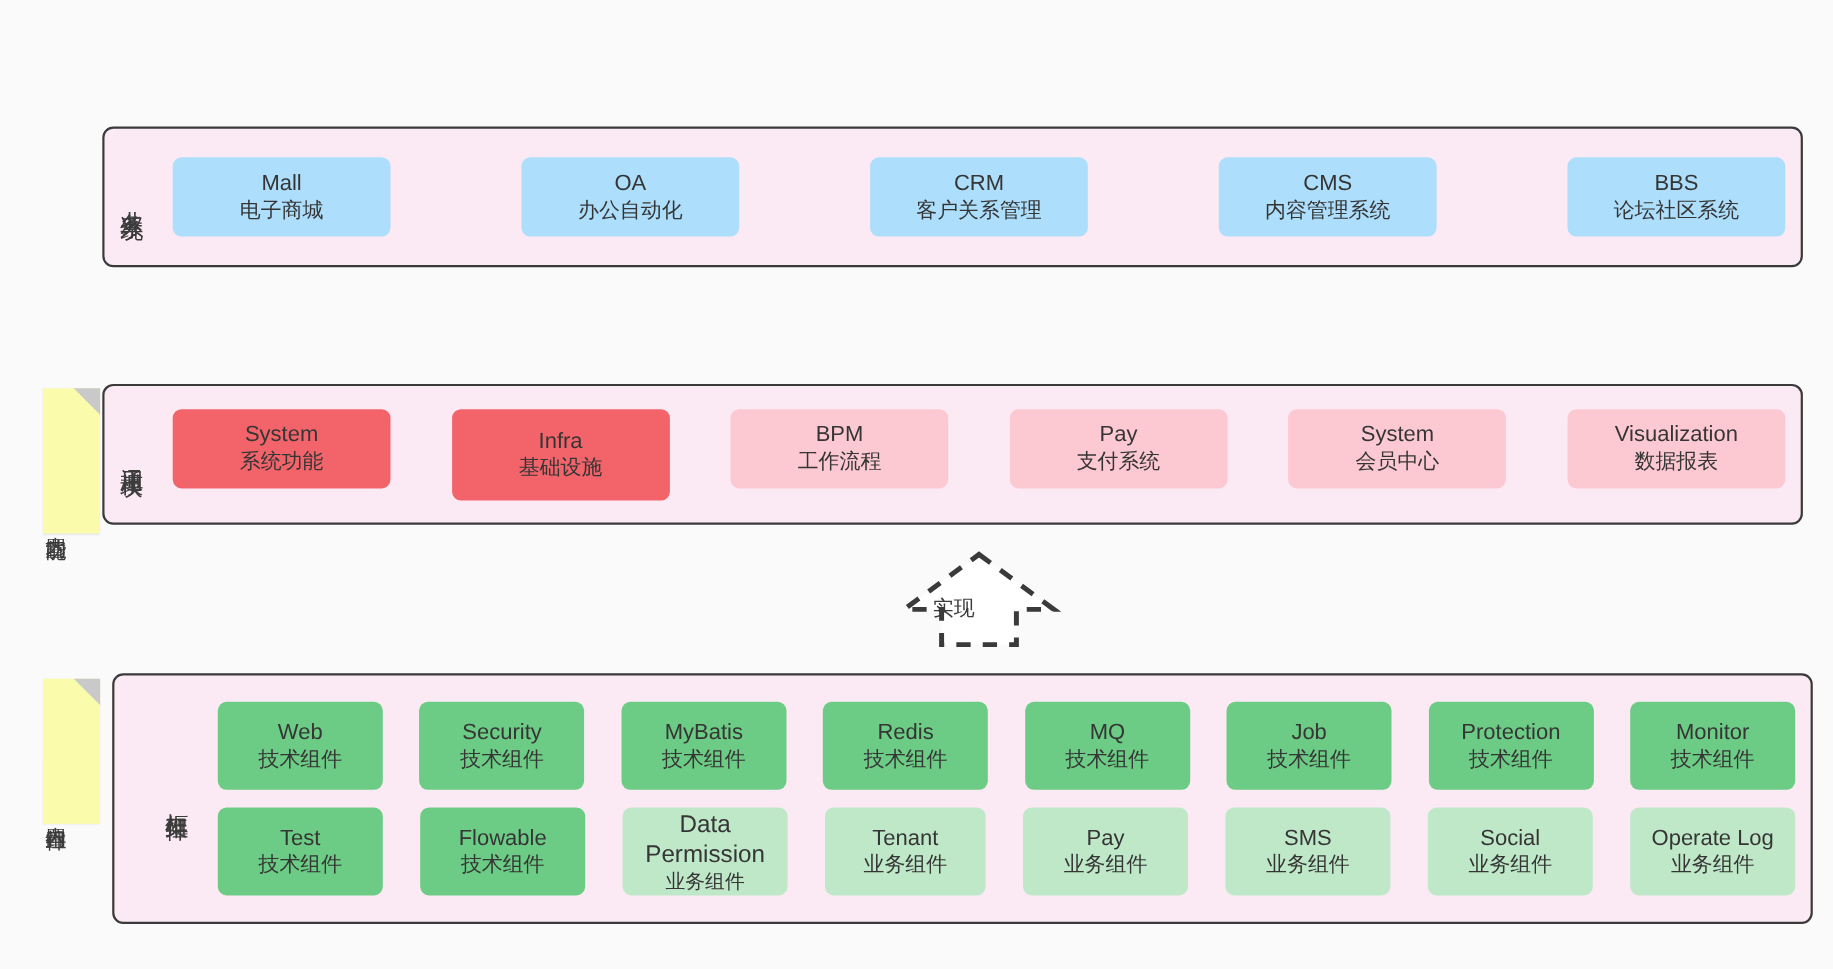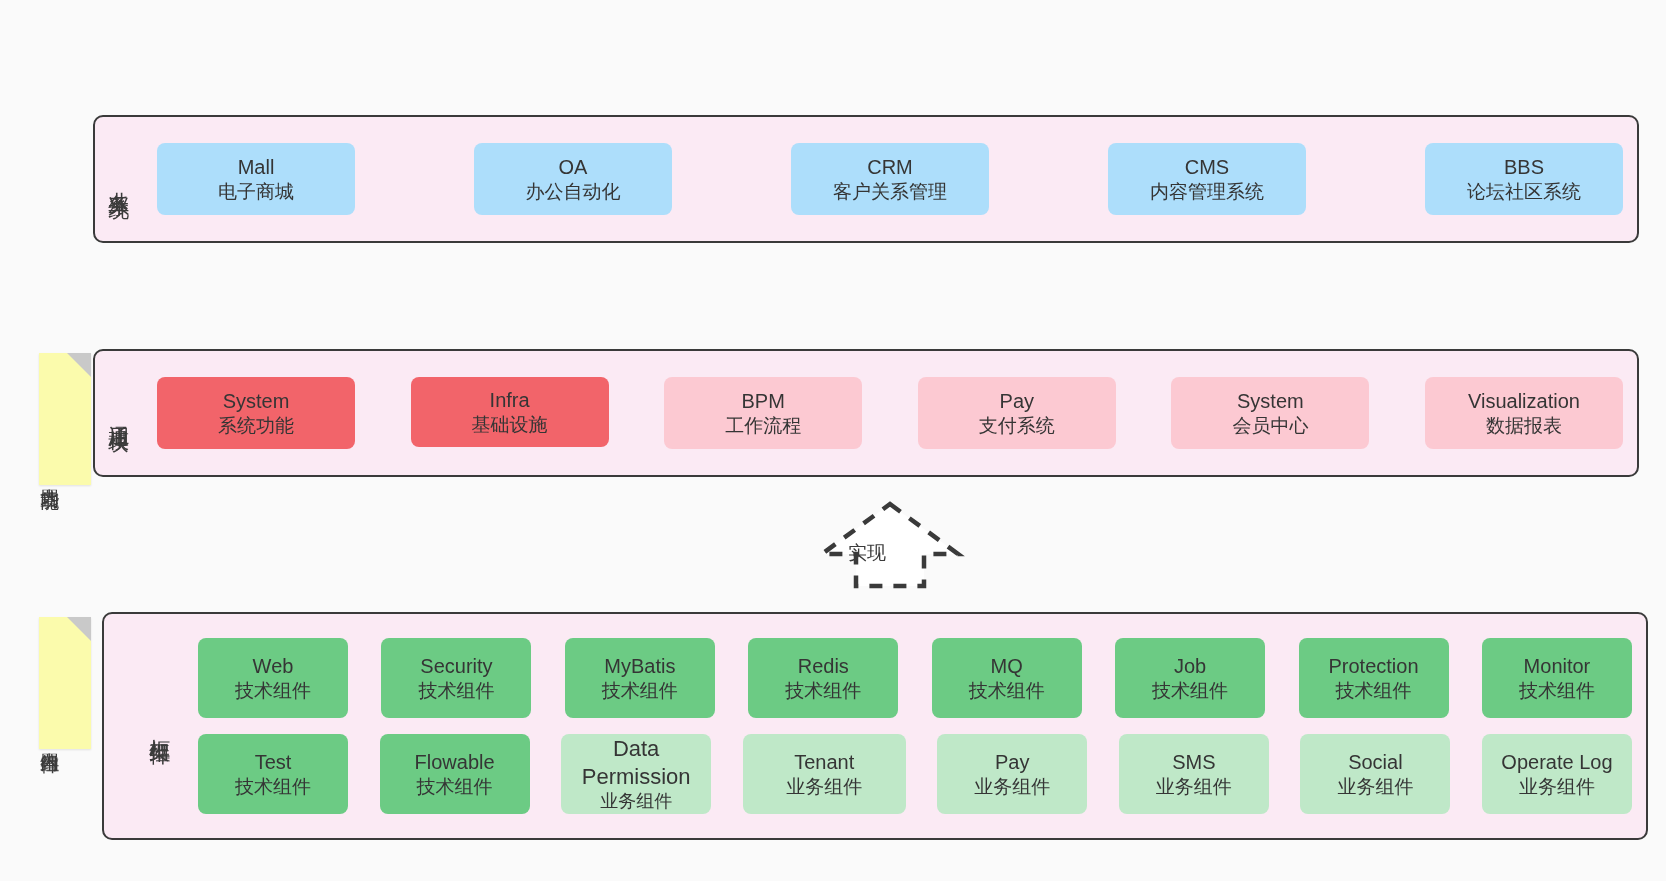--- a/index.html
+++ b/index.html
@@ -168,21 +168,21 @@
   </div>
 
   <div class="layer" id="layer-common" style="left:93px; top:349px; width:1546px; height:128px;">
     <div class="layer-title">通用模块</div>
     <div class="layer-body">
       <div class="row">
         <div class="box c-red" style="width:198px;height:72px;text-align:center;">
           <span class="t1">System</span>
           <span class="t2">系统功能</span>
         </div>
-        <div class="box c-red" style="width:198px;height:70px;">
+        <div class="box c-red" style="width:198px;height:83px;">
           <span class="t1">Infra</span>
           <span class="t2">基础设施</span>
         </div>
         <div class="box c-pink" style="width:198px;height:72px;">
           <span class="t1">BPM</span>
           <span class="t2">工作流程</span>
         </div>
         <div class="box c-pink" style="width:198px;height:72px;">
           <span class="t1">Pay</span>
           <span class="t2">支付系统</span>
@@ -256,21 +256,21 @@
           <span class="t2">技术组件</span>
         </div>
         <div class="box c-green" style="width:150px;height:80px;">
           <span class="t1">Flowable</span>
           <span class="t2">技术组件</span>
         </div>
         <div class="box c-lightgreen compact" style="width:150px;height:80px;">
           <span class="t1">Data Permission</span>
           <span class="t2">业务组件</span>
         </div>
-        <div class="box c-lightgreen" style="width:163px;height:80px;">
+        <div class="box c-lightgreen" style="width:146px;height:80px;">
           <span class="t1">Tenant</span>
           <span class="t2">业务组件</span>
         </div>
         <div class="box c-lightgreen" style="width:150px;height:80px;">
           <span class="t1">Pay</span>
           <span class="t2">业务组件</span>
         </div>
         <div class="box c-lightgreen" style="width:150px;height:80px;">
           <span class="t1">SMS</span>
           <span class="t2">业务组件</span>

